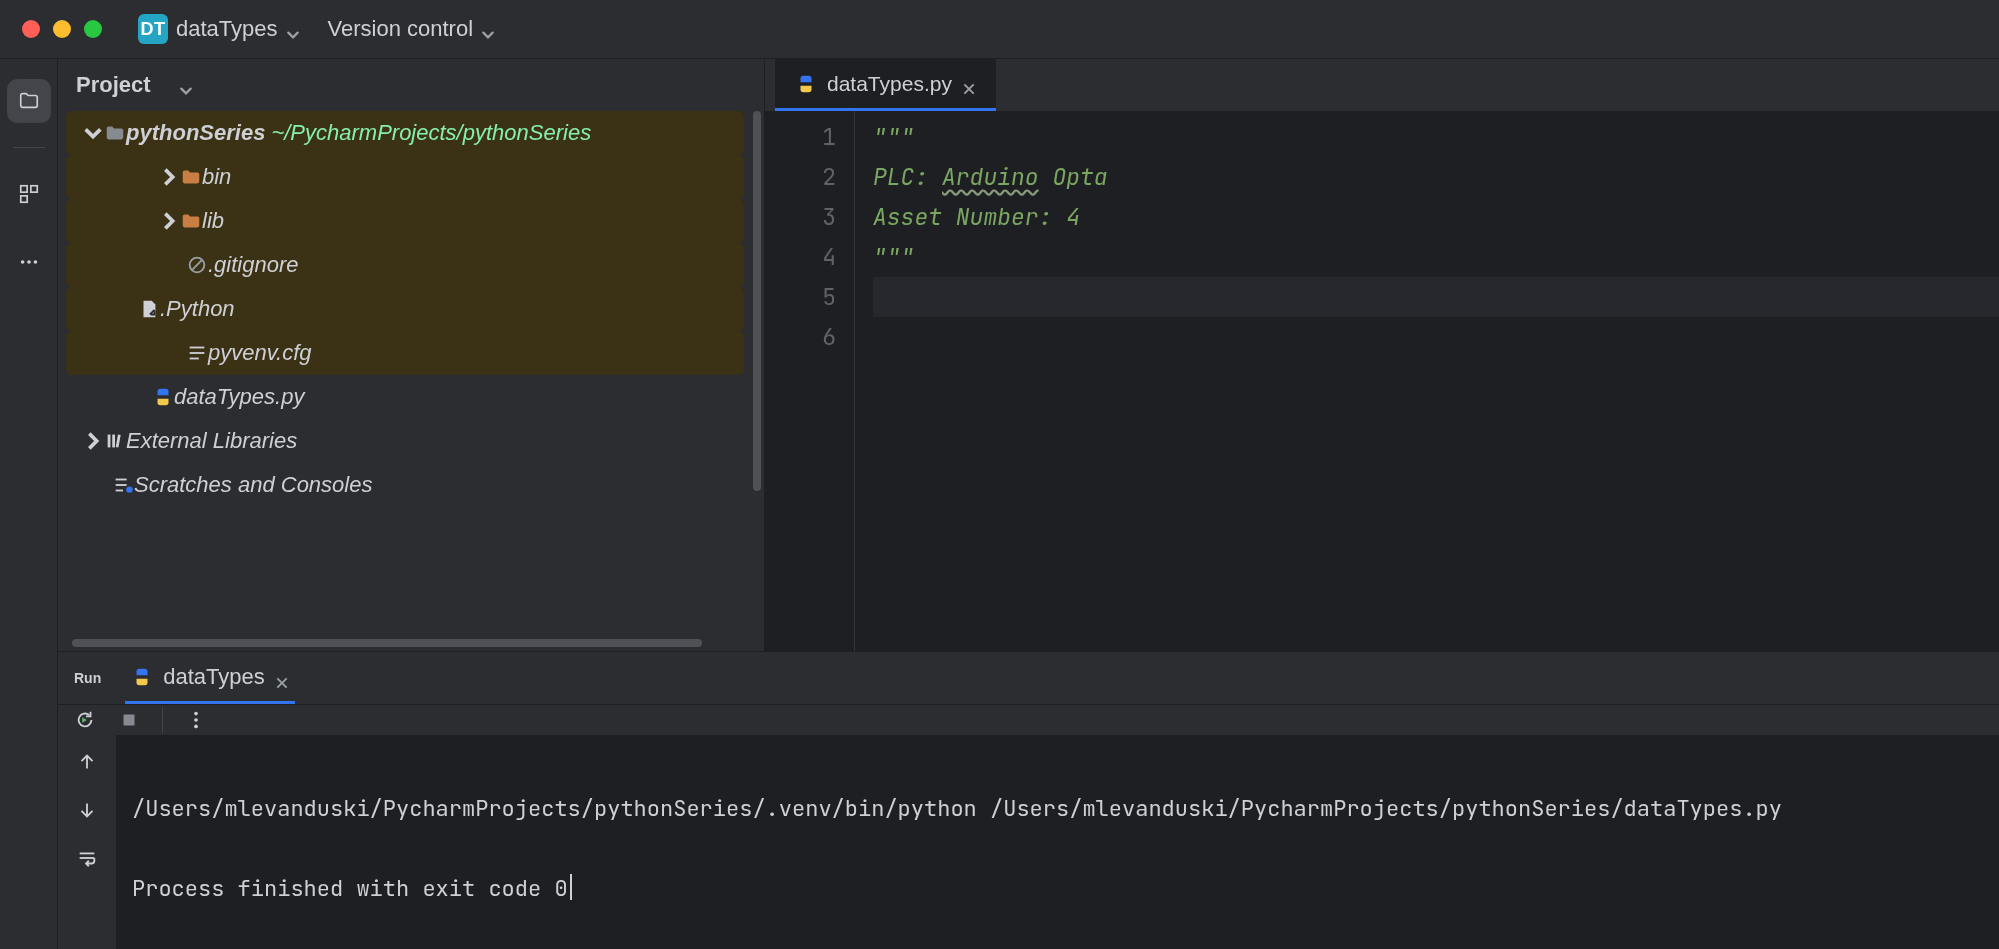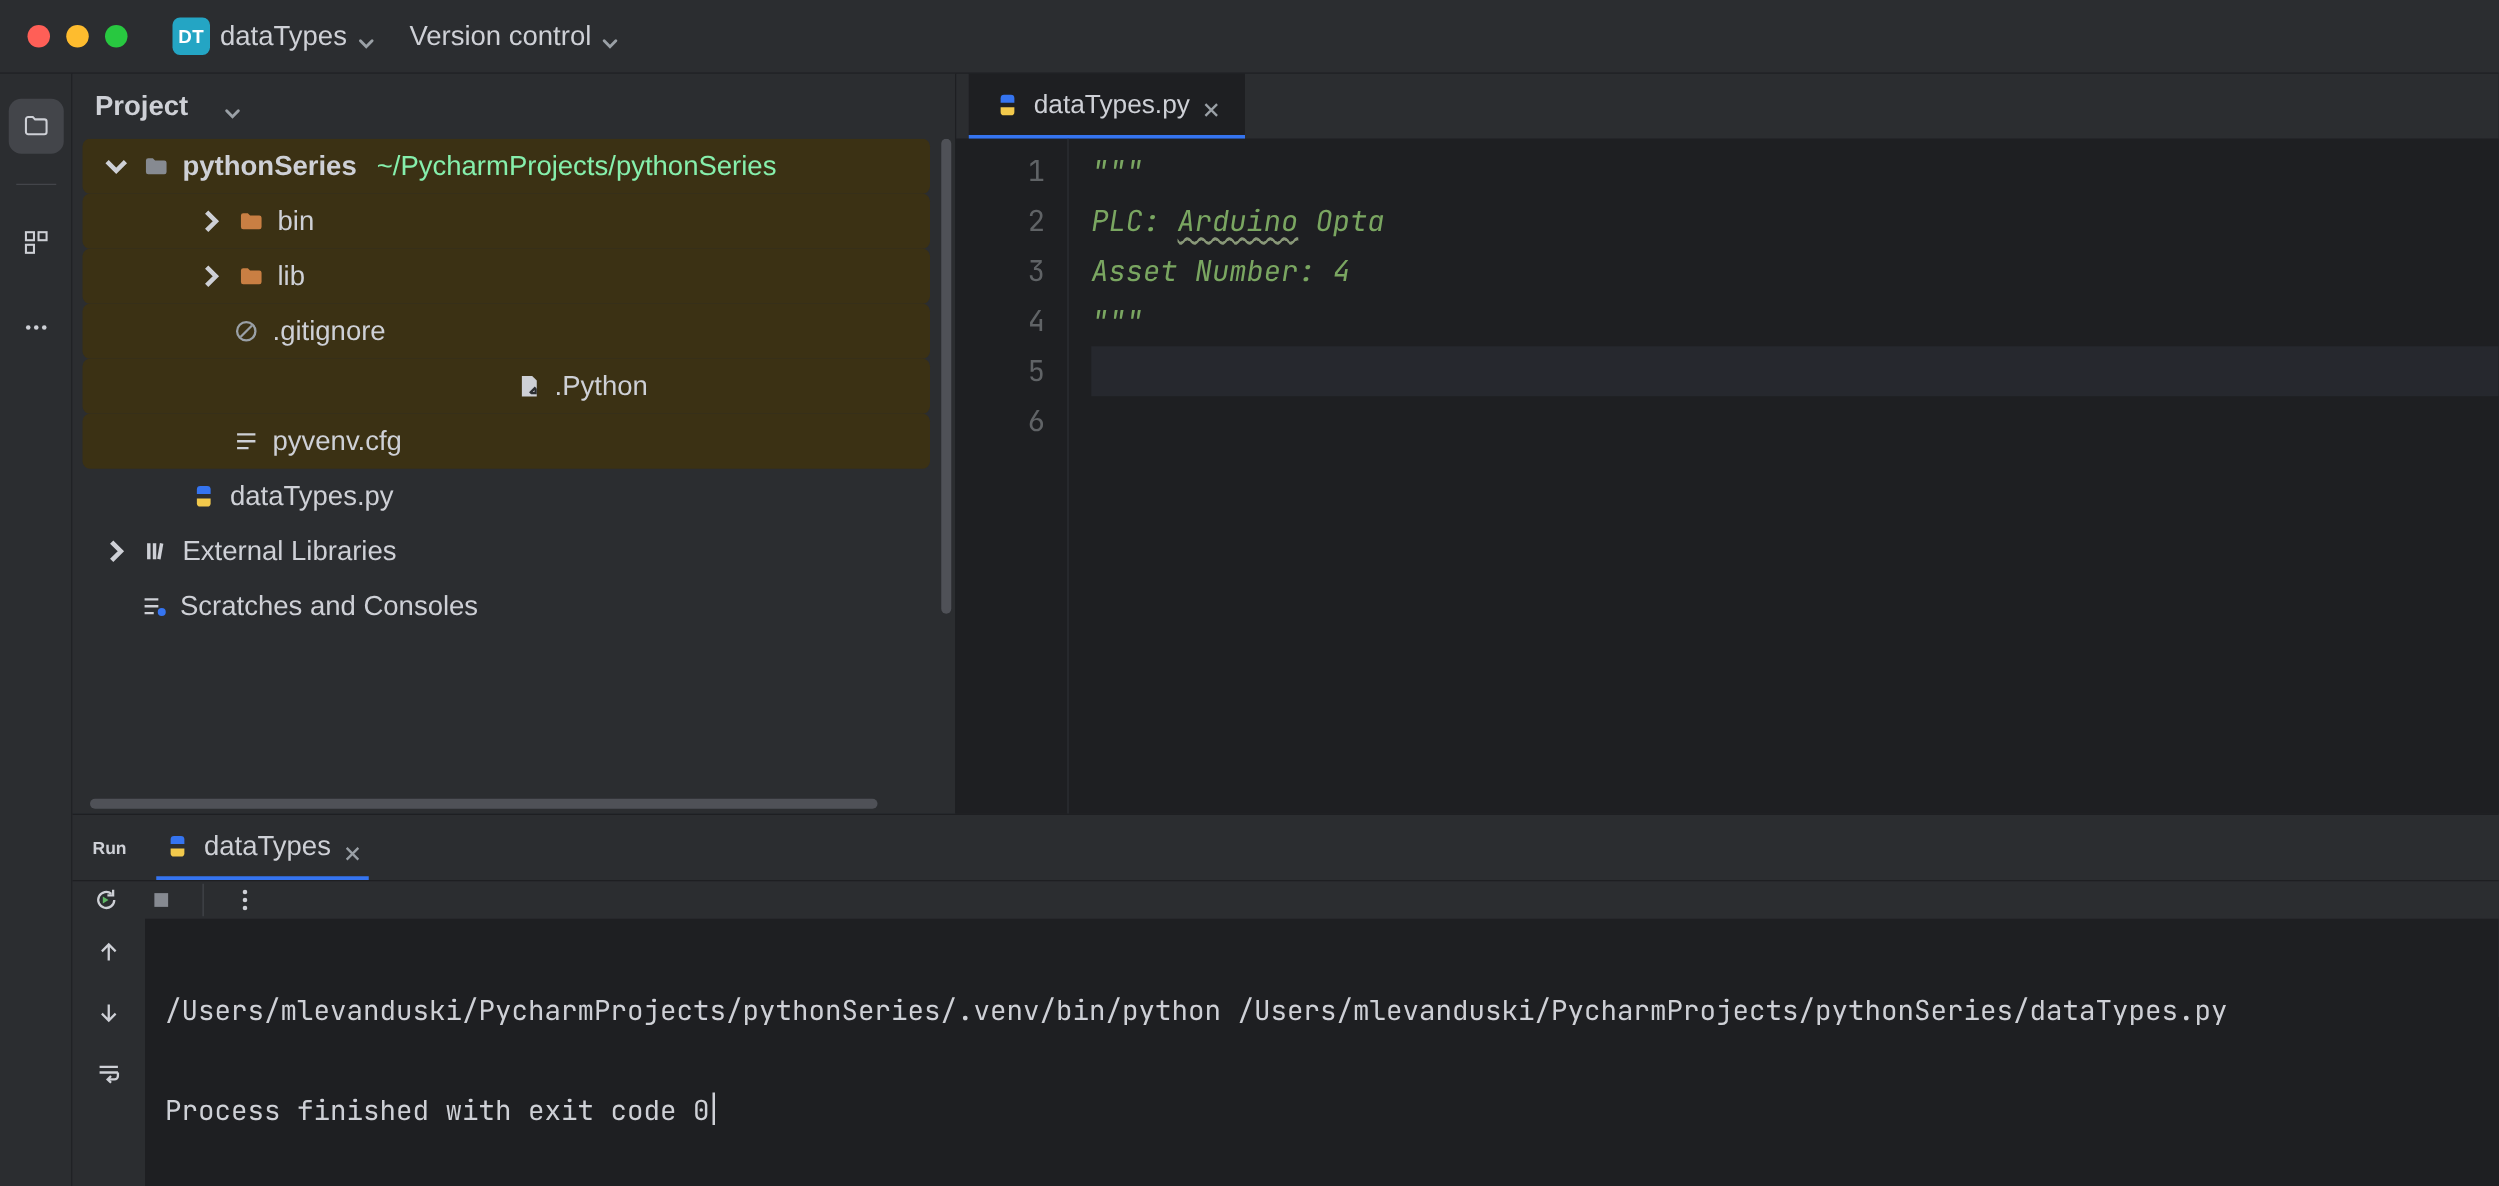--- a/index.html
+++ b/index.html
@@ -7,21 +7,21 @@
   .root { display: flex; flex-direction: column; height: 100%; }
 
   
   .titlebar { height: 58px; display: flex; align-items: center; padding: 0 12px; gap: 18px; }
   .traffic { display: flex; gap: 13px; padding-left: 10px; padding-right: 18px; }
   .tl { width: 18px; height: 18px; border-radius: 50%; }
   .tl.red { background: #ff5f57; }
   .tl.yellow { background: #febc2e; }
   .tl.green { background: #28c840; }
   .proj-chip { display: flex; align-items: center; gap: 10px; }
-  .dt-badge { width: 30px; height: 30px; border-radius: 6px; background: #24a5c4; color: #fff; font-size: 15px; font-weight: 600; display: flex; align-items: center; justify-content: center; letter-spacing: 0.5px; }
+  .dt-badge { width: 30px; height: 30px; border-radius: 6px; background: #24a5c4; color: #fff; font-size: 18px; font-weight: 600; display: flex; align-items: center; justify-content: center; letter-spacing: 0.5px; }
   .proj-chip span.label { font-size: 22px; }
   .menu-item { display: flex; align-items: center; gap: 8px; font-size: 22px; color: #ced0d6; }
   .chev { width: 14px; height: 14px; display: inline-block; }
   .chev svg { width: 100%; height: 100%; }
 
   
   .body { flex: 1 1 auto; display: flex; min-height: 0; border-top: 1px solid #1e1f22; }
   .leftrail { width: 58px; background: #2b2d30; display: flex; flex-direction: column; align-items: center; gap: 24px; padding-top: 20px; border-right: 1px solid #1e1f22; }
   .rail-btn { width: 44px; height: 44px; border-radius: 10px; display: flex; align-items: center; justify-content: center; }
   .rail-btn.active { background: #43454a; }
@@ -30,21 +30,21 @@
   .center { flex: 1 1 auto; display: flex; flex-direction: column; min-width: 0; }
 
   
   .topsplit { display: flex; flex: 1 1 auto; min-height: 0; }
 
   
   .sidebar { width: 707px; display: flex; flex-direction: column; background: #2b2d30; border-right: 1px solid #1e1f22; }
   .sidebar-head { height: 52px; display: flex; align-items: center; gap: 28px; padding: 0 18px; font-size: 22px; font-weight: 600; }
   .tree { flex: 1 1 auto; overflow: hidden; font-size: 22px; position: relative; padding-right: 12px; }
   .tree::-webkit-scrollbar { width: 12px; }
-  .row { height: 44px; display: flex; align-items: center; gap: 10px; padding-left: 16px; white-space: nowrap; border-radius: 6px; margin: 0 8px; }
+  .row { height: 44px; display: flex; align-items: center; padding-left: 16px; white-space: nowrap; border-radius: 6px; margin: 0 8px; font-style: italic; }
   .row.sel { background: #3b3114; }
   .row.hi  { background: #3b3114; }
   .indent1 { padding-left: 16px; }
   .indent2 { padding-left: 54px; }
   .indent3 { padding-left: 92px; }
   .muted { color: #86efac; }
   .bold { font-weight: 600; }
 
   .ico { width: 22px; height: 22px; display: inline-flex; align-items: center; justify-content: center; flex-shrink: 0; }
   .ico svg { width: 100%; height: 100%; }
@@ -204,21 +204,21 @@
             <div class="row hi indent3" style="padding-left:120px;">
               <span class="ico">
                   <svg viewBox="0 0 24 24">
                     <circle cx="12" cy="12" r="8" stroke="#9aa0a6" stroke-width="2" fill="none"></circle>
                     <line x1="7" y1="17" x2="17" y2="7" stroke="#9aa0a6" stroke-width="2"></line>
                   </svg>
                 </span>
               <span>.gitignore</span>
             </div>
 
-            <div class="row hi indent3" style="padding-left:120px;justify-content:center;">
+            <div class="row hi indent3" style="padding-left:72px;">
               <span class="ico">
                   <svg viewBox="0 0 24 24">
                     <path d="M6 3h9l4 4v14H6z" fill="#ced0d6"></path>
                     <path d="M13 18l5-5" stroke="#2b2d30" stroke-width="2"></path>
                     <path d="M18 14v4h-4" stroke="#2b2d30" stroke-width="2" fill="none"></path>
                   </svg>
                 </span>
               <span>.Python</span>
             </div>
 

